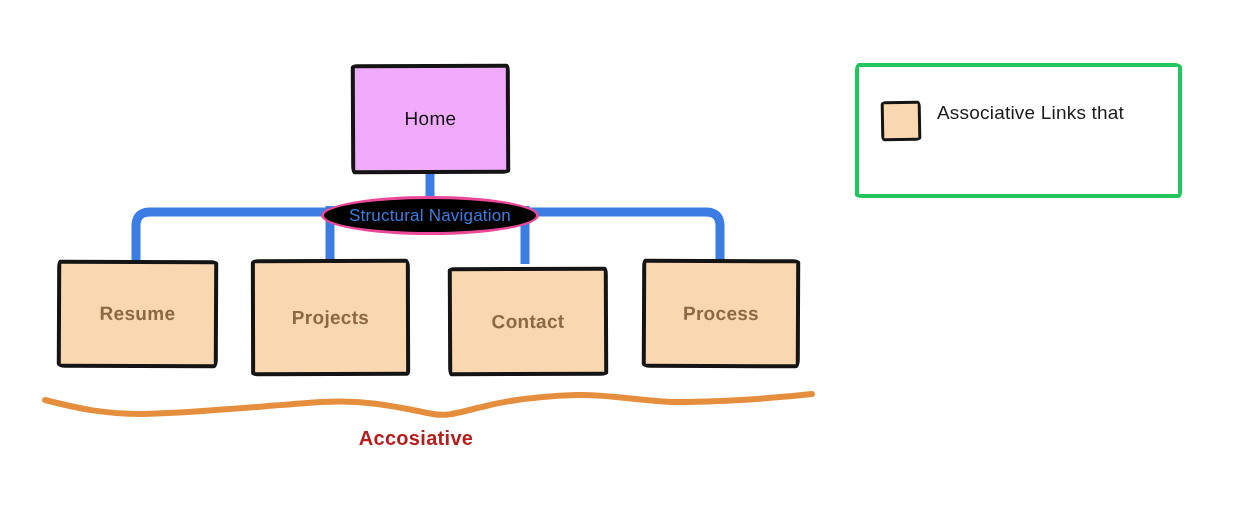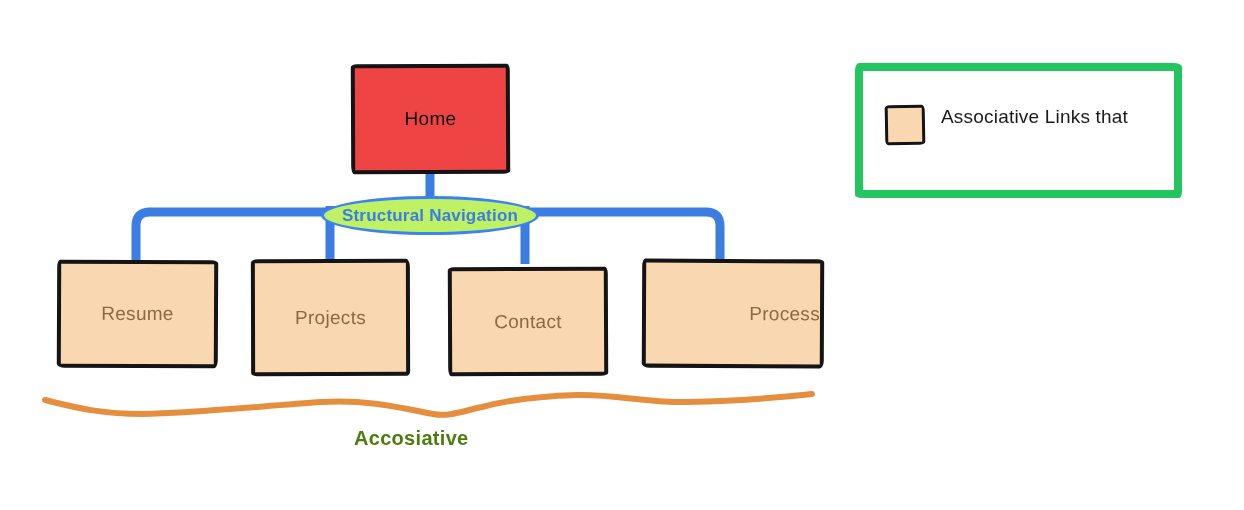--- a/index.html
+++ b/index.html
@@ -20,77 +20,79 @@
     left: 0;
     top: 0;
     pointer-events: none;
   }
   .node {
     position: absolute;
     display: flex;
     align-items: center;
     justify-content: center;
     box-sizing: border-box;
-    background: #ef4444;
+    background: #f0abfc;
     border: 4px solid #141414;
     font-size: 19px;
     font-weight: 500;
     letter-spacing: 0.3px;
     color: #111111;
   }
   .sketch1 { border-radius: 6px 3px 7px 3px / 3px 7px 3px 8px; transform: rotate(-0.25deg); }
   .sketch2 { border-radius: 3px 7px 4px 8px / 7px 3px 8px 4px; transform: rotate(0.25deg); }
   .sketch3 { border-radius: 7px 4px 3px 6px / 4px 8px 5px 3px; transform: rotate(-0.15deg); }
   .page-node {
     background: #F9D7B0;
     color: #8A6A45;
+    font-weight: bold;
   }
   .node-home   { left: 351px; top: 64px;  width: 159px; height: 110px; }
   .node-resume  { left: 57px;  top: 260px; width: 161px; height: 108px; }
   .node-projects{ left: 251px; top: 259px; width: 159px; height: 117px; }
   .node-contact { left: 448px; top: 267px; width: 160px; height: 109px; }
-  .node-process { left: 642px; top: 259px; width: 182px; height: 109px; justify-content: flex-end; }
+  .node-process { left: 642px; top: 259px; width: 158px; height: 109px; }
   .nav-pill {
     position: absolute;
     left: 321px;
     top: 196px;
     width: 218px;
     height: 39px;
     box-sizing: border-box;
-    background: #bef264;
-    border: 3px solid #3b82f6;
+    background: #000000;
+    border: 3px solid #ec4899;
     border-radius: 50%;
     display: flex;
     align-items: center;
     justify-content: center;
     color: #3B7DE2;
     font-size: 17px;
-    font-weight: 700;
+    font-weight: 400;
     letter-spacing: 0.2px;
     white-space: nowrap;
   }
   .brace-label {
     position: absolute;
-    left: 354px;
+    left: 336px;
     top: 427px;
     width: 160px;
-    color: #4d7c0f;
+    text-align: center;
+    color: #b91c1c;
     font-size: 20px;
     font-weight: 600;
     letter-spacing: 0.3px;
   }
   .legend {
     position: absolute;
     left: 855px;
     top: 63px;
     width: 327px;
     height: 135px;
     box-sizing: border-box;
     background: #ffffff;
-    border: 8px solid #22c55e;
+    border: 4px solid #22c55e;
     border-radius: 4px 8px 3px 7px / 8px 4px 7px 3px;
   }
   .legend-swatch {
     position: absolute;
     left: 22px;
     top: 34px;
     width: 40px;
     height: 40px;
     box-sizing: border-box;
     background: #F9D7B0;

